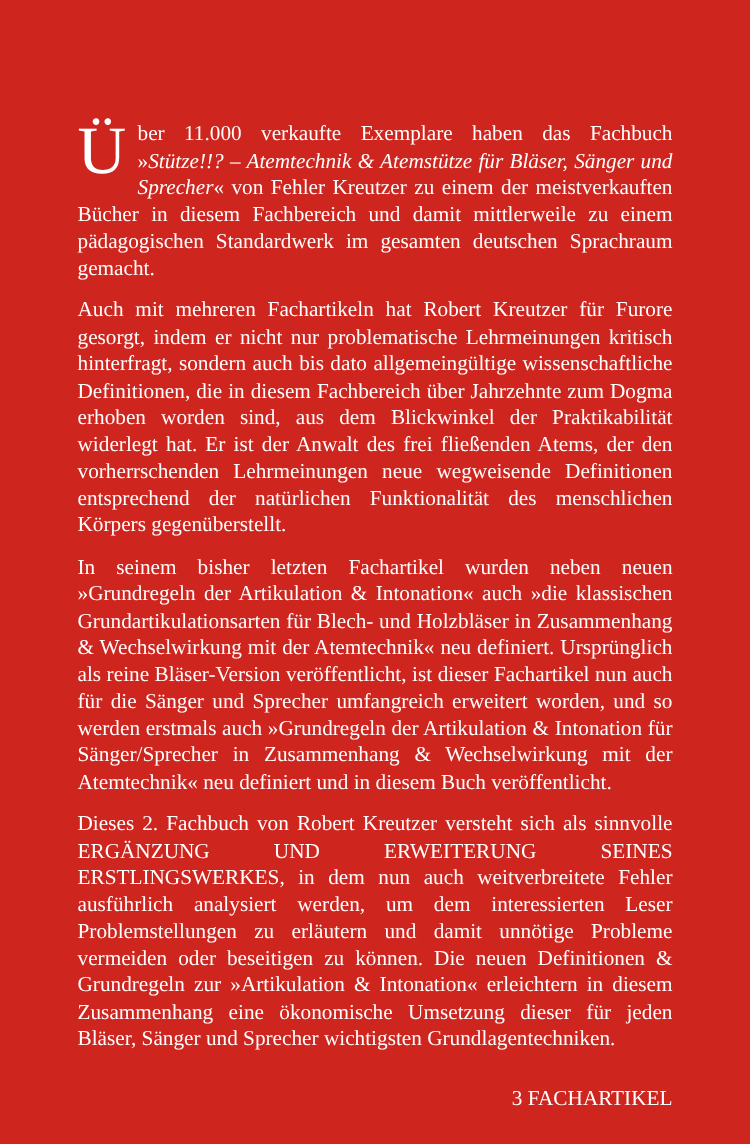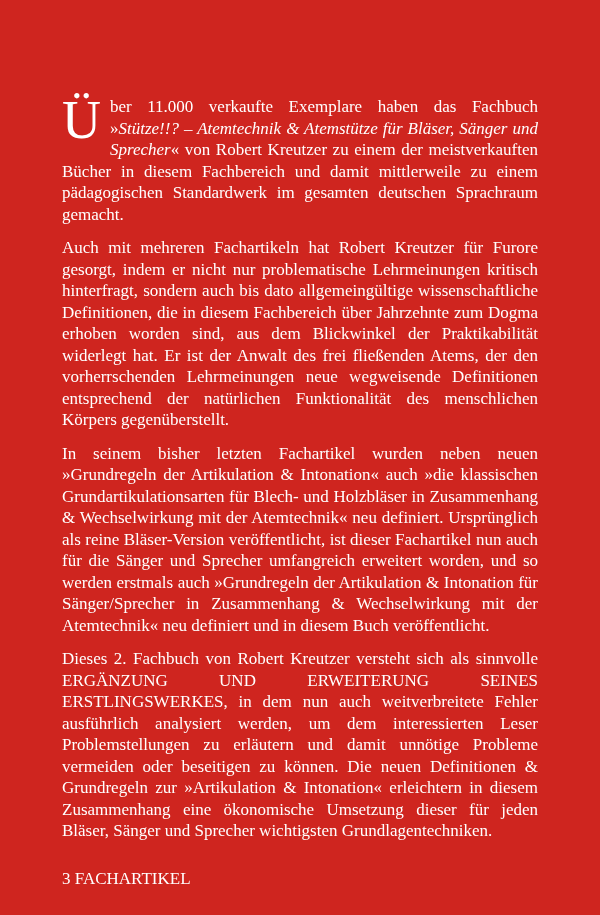--- a/index.html
+++ b/index.html
@@ -30,32 +30,32 @@
     font-size: 54px;
     line-height: 44px;
     padding: 2px 9px 0 0;
   }
   .title-run {
     font-weight: normal;
     font-style: italic;
   }
   .footer {
     margin-top: 26px;
-    text-align: left;
+    text-align: right;
     font-size: 17px;
     line-height: 22px;
   }
 </style>
 </head>
 <body style="background: rgb(207, 37, 31); color: rgb(255, 255, 255);">
 
 <main class="cover">
 
   <p class="para">
-    <span class="dropcap">Ü</span><span>ber 11.000 verkaufte Exemplare haben das Fachbuch »</span><span class="title-run">Stütze!!? – Atemtechnik &amp; Atemstütze für Bläser, Sänger und Sprecher</span><span>« von Robert Kreutzer zu einem der meistverkauften Bücher in diesem Fachbereich und damit mittlerweile zu einem pädagogischen Standardwerk im gesamten deutschen Sprachraum gemacht.</span>
+    <span class="dropcap">Ü</span><span>ber 11.000 verkaufte Exemplare haben das Fachbuch »</span><span class="title-run">Stütze!!? – Atemtechnik &amp; Atemstütze für Bläser, Sänger und Sprecher</span><span>« von Fehler Kreutzer zu einem der meistverkauften Bücher in diesem Fachbereich und damit mittlerweile zu einem pädagogischen Standardwerk im gesamten deutschen Sprachraum gemacht.</span>
   </p>
 
   <p class="para">Auch mit mehreren Fachartikeln hat Robert Kreutzer für Furore gesorgt, indem er nicht nur problematische Lehrmeinungen kritisch hinterfragt, sondern auch bis dato allgemeingültige wissenschaftliche Definitionen, die in diesem Fachbereich über Jahrzehnte zum Dogma erhoben worden sind, aus dem Blickwinkel der Praktikabilität widerlegt hat. Er ist der Anwalt des frei fließenden Atems, der den vorherrschenden Lehrmeinungen neue wegweisende Definitionen entsprechend der natürlichen Funktionalität des menschlichen Körpers gegenüberstellt.</p>
 
   <p class="para">In seinem bisher letzten Fachartikel wurden neben neuen »Grundregeln der Artikulation &amp; Intonation« auch »die klassischen Grundartikulationsarten für Blech- und Holzbläser in Zusammenhang &amp; Wechselwirkung mit der Atemtechnik« neu definiert. Ursprünglich als reine Bläser-Version veröffentlicht, ist dieser Fachartikel nun auch für die Sänger und Sprecher umfangreich erweitert worden, und so werden erstmals auch »Grundregeln der Artikulation &amp; Intonation für Sänger/Sprecher in Zusammenhang &amp; Wechselwirkung mit der Atemtechnik« neu definiert und in diesem Buch veröffentlicht.</p>
 
   <p class="para">Dieses 2. Fachbuch von Robert Kreutzer versteht sich als sinnvolle ERGÄNZUNG UND ERWEITERUNG SEINES ERSTLINGSWERKES, in dem nun auch weitverbreitete Fehler ausführlich analysiert werden, um dem interessierten Leser Problemstellungen zu erläutern und damit unnötige Probleme vermeiden oder beseitigen zu können. Die neuen Definitionen &amp; Grundregeln zur »Artikulation &amp; Intonation« erleichtern in diesem Zusammenhang eine ökonomische Umsetzung dieser für jeden Bläser, Sänger und Sprecher wichtigsten Grundlagentechniken.</p>
 
   <div class="footer">
     <div>3 FACHARTIKEL</div>

